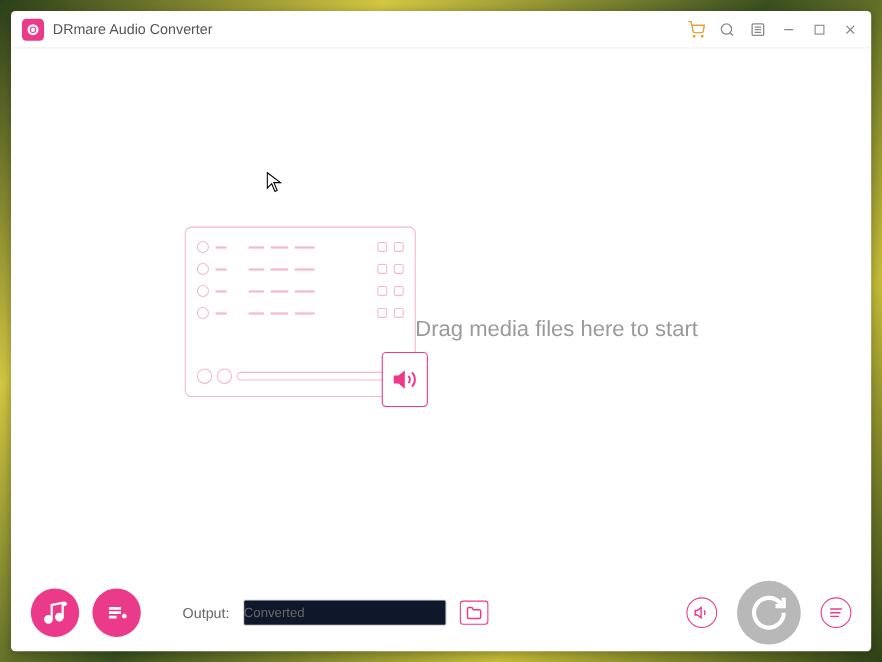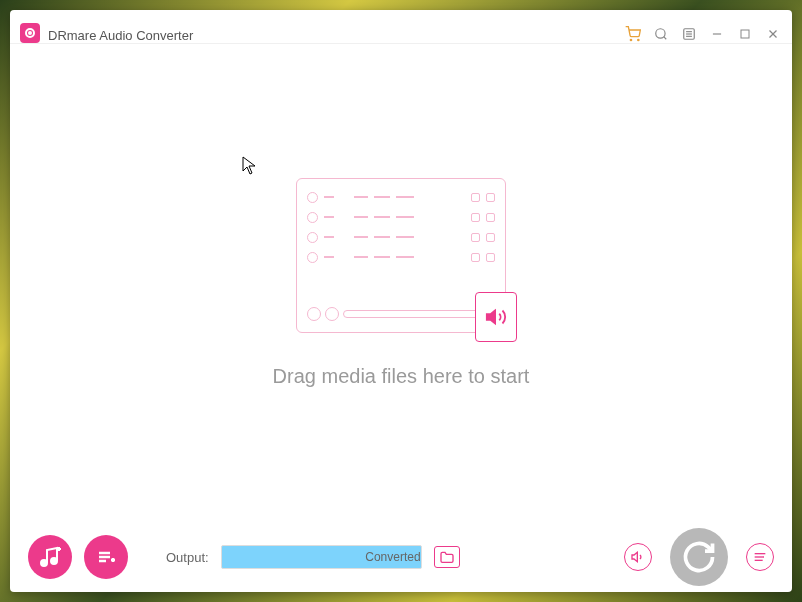--- a/index.html
+++ b/index.html
@@ -19,21 +19,21 @@
   bottom: 10px;
   background: #fff;
   border-radius: 4px;
   display: flex;
   flex-direction: column;
   box-shadow: 0 2px 10px rgba(0,0,0,0.3);
 }
 .titlebar {
   height: 34px;
   display: flex;
-  align-items: flex-end;
+  align-items: center;
   padding: 0 10px;
   border-bottom: 1px solid #f0f0f0;
 }
 .app-icon {
   width: 20px;
   height: 20px;
   background: #ec3a8b;
   border-radius: 4px;
   display: flex;
   align-items: center;
@@ -73,21 +73,21 @@
   display: flex;
   align-items: center;
   justify-content: center;
   color: #888;
   cursor: pointer;
 }
 .cart-icon { color: #e8a23a; }
 .content {
   flex: 1;
   display: flex;
-  flex-direction: column;
+  flex-direction: row;
   align-items: center;
   justify-content: center;
   position: relative;
 }
 .illustration {
   width: 210px;
   height: 155px;
   border: 1.5px solid #f5b8d0;
   border-radius: 6px;
   position: relative;
@@ -196,28 +196,28 @@
   justify-content: center;
   cursor: pointer;
   color: #fff;
 }
 .output-label {
   font-size: 13px;
   color: #666;
   margin-left: 26px;
 }
 .output-field {
-  width: 201px;
+  width: 185px;
   height: 24px;
-  background: #7dd3fc;
+  background: #0f172a;
   border: 1px solid #ddd;
   border-radius: 2px;
   display: flex;
   align-items: center;
-  justify-content: flex-end;
+  justify-content: flex-start;
   font-size: 12px;
   color: #666;
 }
 .folder-btn {
   width: 26px;
   height: 22px;
   border: 1.5px solid #ec3a8b;
   border-radius: 3px;
   display: flex;
   align-items: center;

